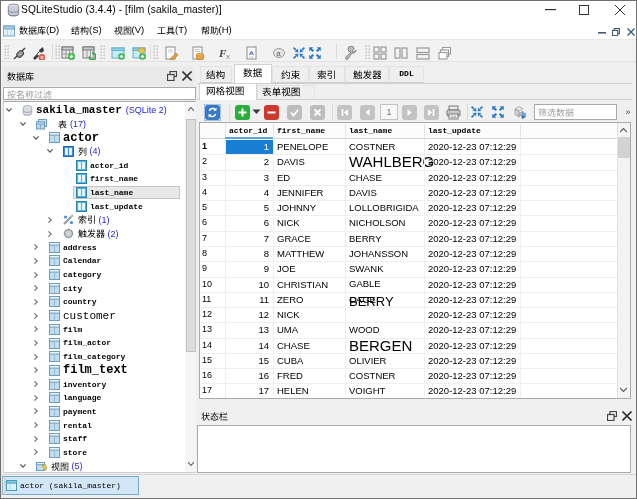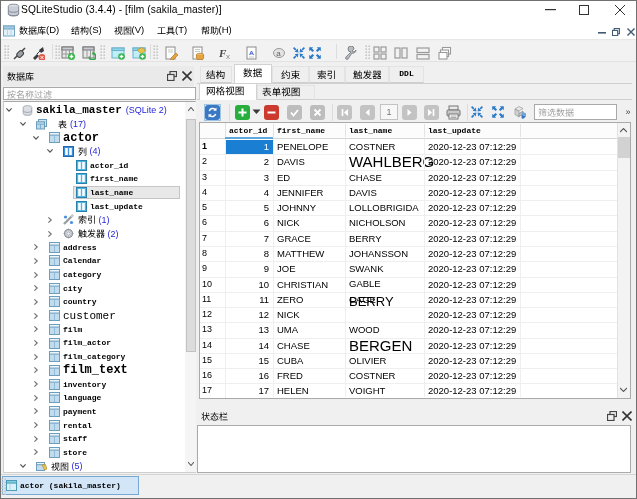--- a/index.html
+++ b/index.html
@@ -1124,21 +1124,21 @@
       <circle cx="1.2" cy="7.2" r="0.9" fill="#c6c6c6"></circle>
       <circle cx="4.2" cy="7.2" r="0.9" fill="#c6c6c6"></circle>
       <circle cx="1.2" cy="10.2" r="0.9" fill="#c6c6c6"></circle>
       <circle cx="4.2" cy="10.2" r="0.9" fill="#c6c6c6"></circle>
       <circle cx="1.2" cy="13.2" r="0.9" fill="#c6c6c6"></circle>
       <circle cx="4.2" cy="13.2" r="0.9" fill="#c6c6c6"></circle>
       <circle cx="1.2" cy="16.2" r="0.9" fill="#c6c6c6"></circle>
       <circle cx="4.2" cy="16.2" r="0.9" fill="#c6c6c6"></circle>
     </svg>
   </div>
-<div class="mono" style="position:absolute;left:20px;top:476px;height:19px;line-height:19px;font-size:8px;font-weight:bold">actor (sakila_master)</div>
+<div class="mono" style="position:absolute;left:20px;top:476px;height:19px;line-height:19px;font-size:8px;font-weight:normal">actor (sakila_master)</div>
 <svg width="0" height="0" style="position:absolute">
     <defs>
       <path id="u5177" d="M605 796C716 848 832 912 902 961L962 905C887 858 766 794 653 743ZM328 747C266 801 141 868 40 906C58 920 83 945 95 961C196 920 319 855 399 792ZM212 88V671H52V739H951V671H802V88ZM284 671V580H727V671ZM284 294H727V379H284ZM284 236V150H727V236ZM284 436H727V523H284Z"></path>
       <path id="u5217" d="M642 156V716H716V156ZM848 45V863C848 879 842 884 826 884C810 885 758 885 703 883C713 904 725 936 728 956C805 956 853 954 882 943C912 931 924 909 924 862V45ZM181 578C232 613 294 662 333 699C265 795 178 863 79 902C95 917 115 946 124 965C336 870 491 675 541 328L495 314L482 317H257C273 269 287 218 299 166H571V94H61V166H224C189 319 133 461 53 554C70 565 99 590 111 604C158 545 198 471 232 386H459C440 480 411 563 373 633C334 599 273 554 224 523Z"></path>
       <path id="u52a9" d="M633 40C633 117 633 194 631 267H466V338H628C614 580 563 787 371 906C389 919 414 944 426 962C630 828 685 601 700 338H856C847 704 837 838 811 869C802 881 791 884 773 884C752 884 700 883 643 879C656 899 664 930 666 951C719 954 773 955 804 952C836 949 857 940 876 913C909 870 919 727 929 304C929 295 929 267 929 267H703C706 193 706 117 706 40ZM34 785 48 862C168 834 336 795 494 758L488 690L433 702V89H106V771ZM174 757V585H362V718ZM174 371H362V518H174ZM174 304V157H362V304Z"></path>
       <path id="u5355" d="M221 443H459V551H221ZM536 443H785V551H536ZM221 277H459V383H221ZM536 277H785V383H536ZM709 44C686 95 645 165 609 213H366L407 193C387 151 340 89 299 44L236 74C272 116 311 173 333 213H148V615H459V710H54V780H459V959H536V780H949V710H536V615H861V213H693C725 171 760 119 790 71Z"></path>
       <path id="u53d1" d="M673 90C716 136 773 200 801 238L860 197C832 161 774 99 731 54ZM144 357C154 346 188 340 251 340H391C325 548 214 712 30 823C49 836 76 865 86 881C216 801 311 699 381 575C421 650 471 715 531 770C445 831 344 873 240 898C254 914 272 942 280 962C392 931 498 885 589 819C680 886 789 934 917 963C928 942 948 912 964 896C842 873 736 830 648 772C735 695 803 595 844 467L793 443L779 447H441C454 413 467 377 477 340H930L931 268H497C513 199 526 127 537 50L453 36C443 118 429 195 411 268H229C257 215 285 148 303 83L223 68C206 145 167 226 156 246C144 268 133 283 119 286C128 304 140 341 144 357ZM588 726C520 668 466 599 427 519H742C706 601 652 669 588 726Z"></path>
       <path id="u540d" d="M263 351C314 386 373 434 417 474C300 536 171 581 47 607C61 624 79 656 86 676C141 663 197 647 252 627V959H327V907H773V959H849V540H451C617 451 762 327 844 167L794 136L781 140H427C451 112 473 83 492 54L406 37C347 133 233 244 69 321C87 334 111 361 122 379C217 330 296 271 361 209H733C674 297 587 372 487 435C440 394 374 344 321 308ZM773 838H327V609H773Z"></path>
       <path id="u5668" d="M196 150H366V291H196ZM622 150H802V291H622ZM614 396C656 412 706 437 740 460H452C475 428 495 395 511 362L437 348V85H128V356H431C415 391 392 426 364 460H52V527H298C230 587 141 641 30 682C45 696 64 722 72 739L128 715V960H198V931H365V954H437V651H246C305 613 355 571 396 527H582C624 573 679 616 739 651H555V960H624V931H802V954H875V716L924 732C934 714 955 686 972 672C863 646 751 592 675 527H949V460H774L801 431C768 405 704 374 653 356ZM553 85V356H875V85ZM198 865V717H365V865ZM624 865V717H802V865Z"></path>
       <path id="u56fe" d="M375 601C455 618 557 653 613 681L644 630C588 604 487 571 407 555ZM275 728C413 745 586 785 682 819L715 763C618 731 445 692 310 677ZM84 84V960H156V918H842V960H917V84ZM156 851V152H842V851ZM414 172C364 254 278 332 192 383C208 393 234 416 245 428C275 408 306 384 337 357C367 389 404 419 444 446C359 486 263 516 174 534C187 548 203 577 210 595C308 572 413 535 508 484C591 529 686 563 781 584C790 566 809 540 823 527C735 511 647 484 569 448C644 399 707 342 749 274L706 249L695 252H436C451 233 465 214 477 194ZM378 317 385 310H644C608 349 560 384 506 415C455 386 411 353 378 317Z"></path>

